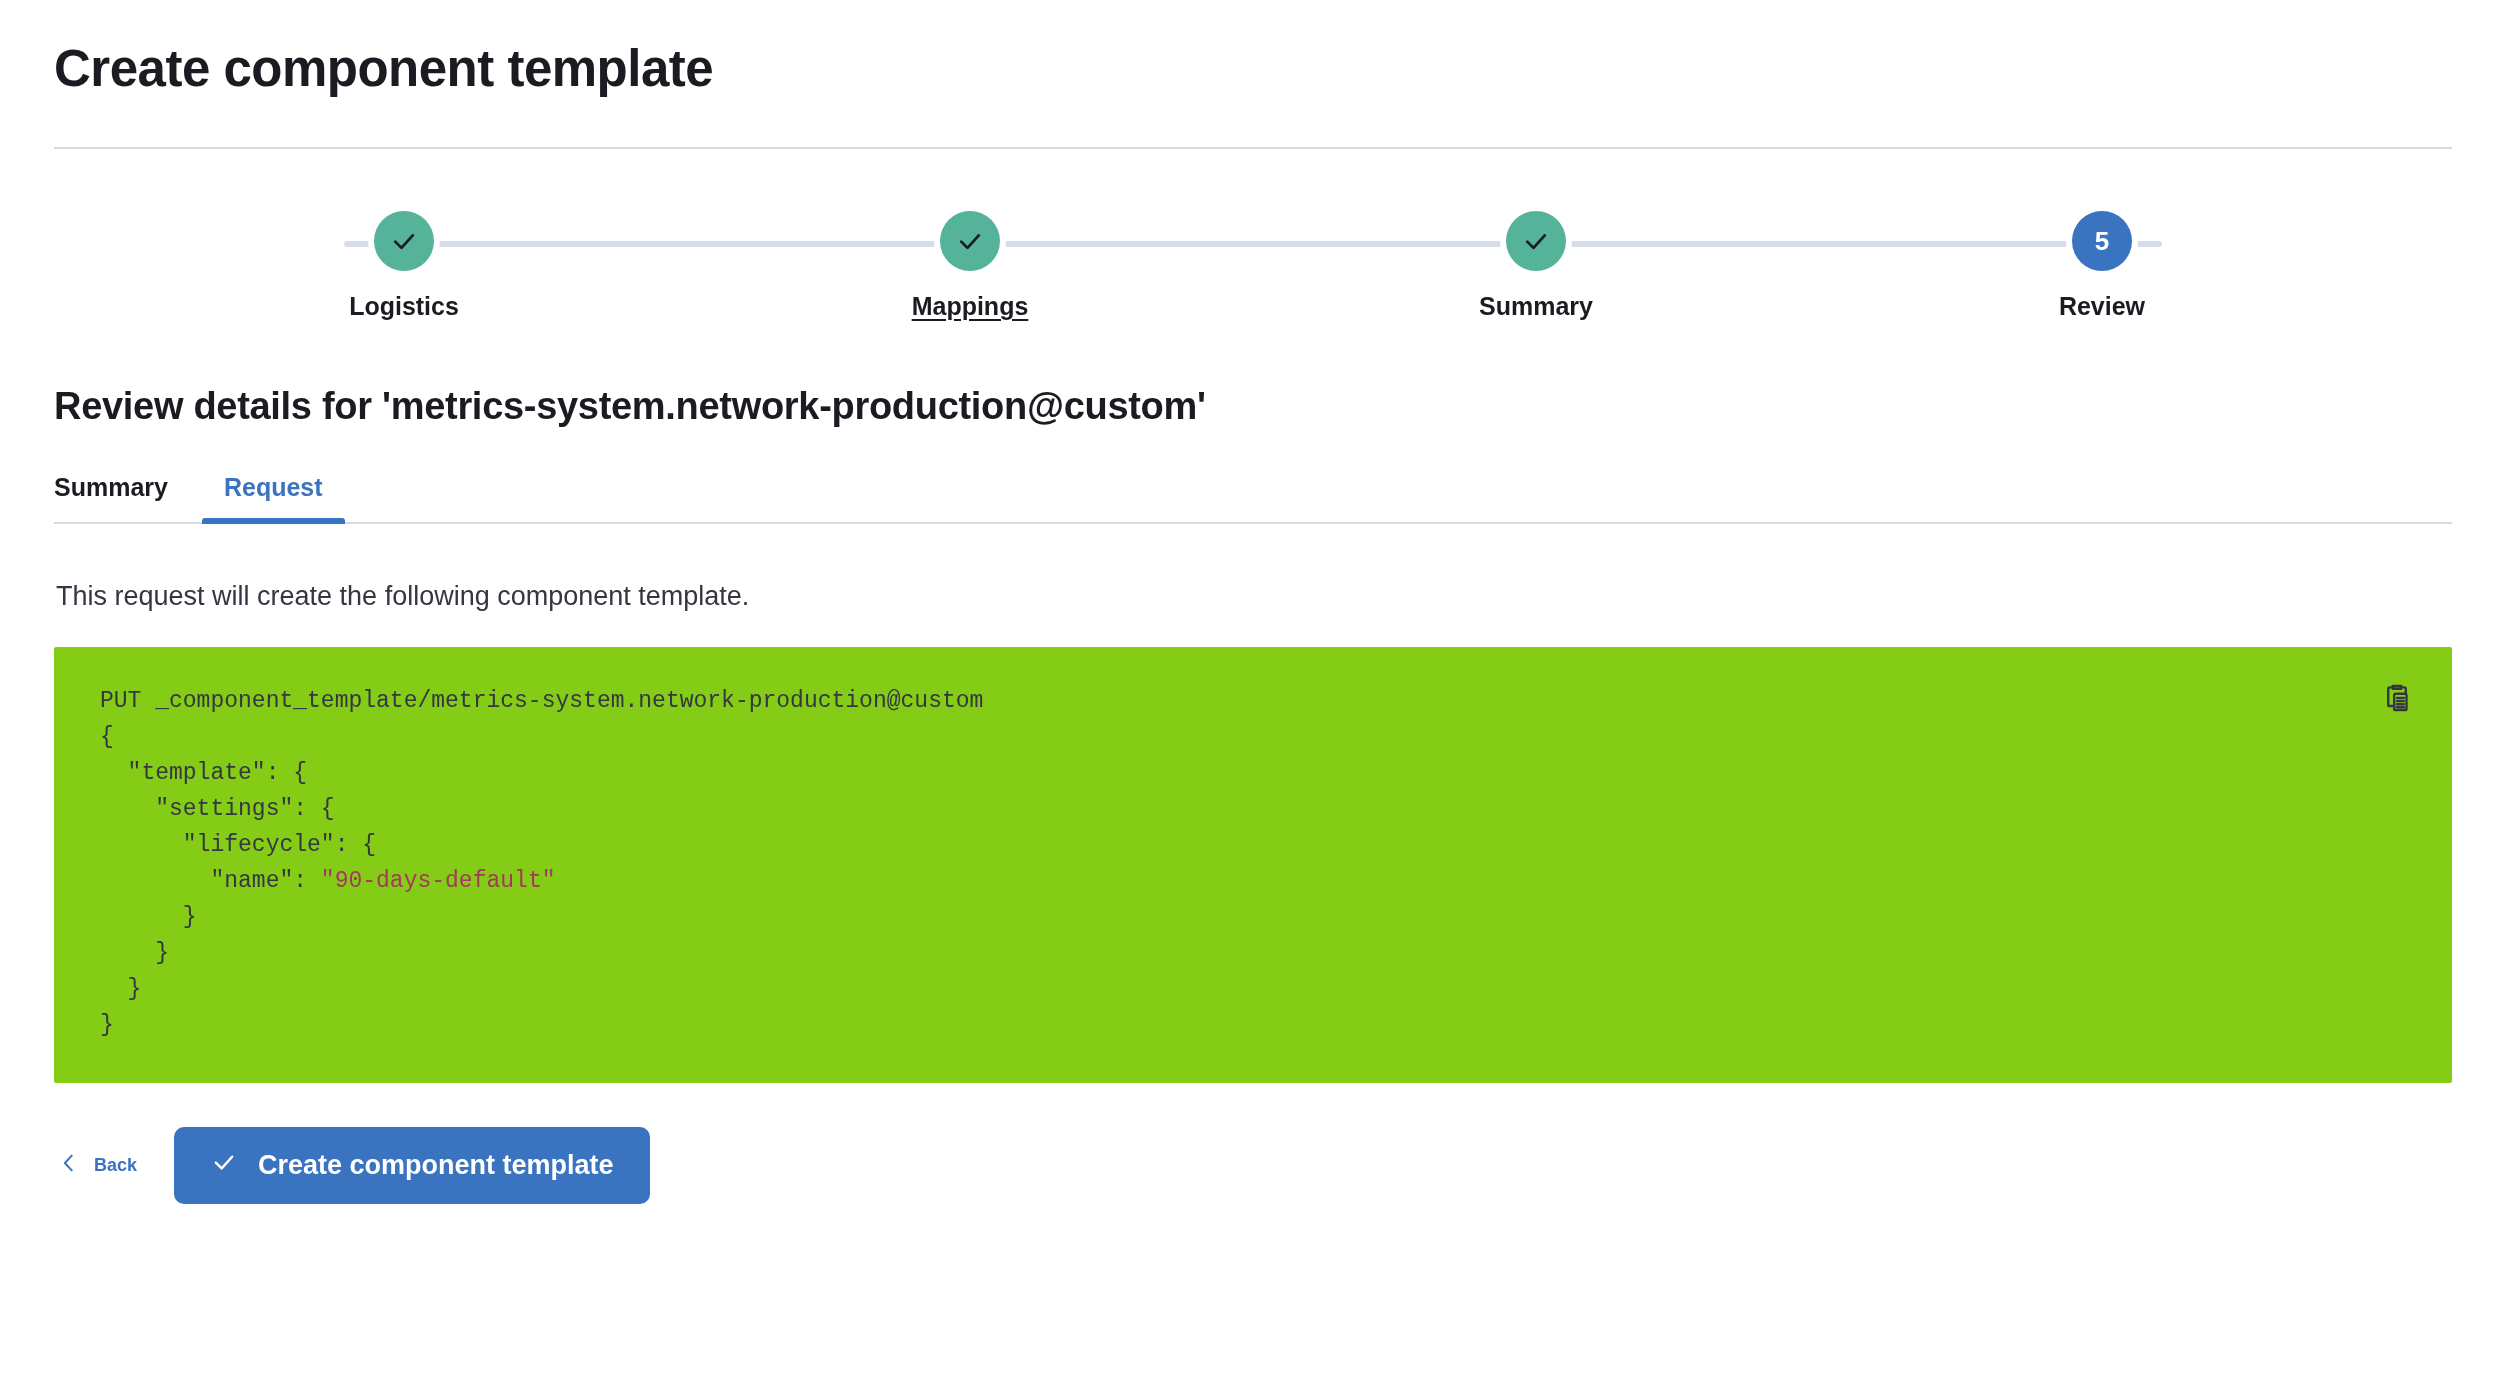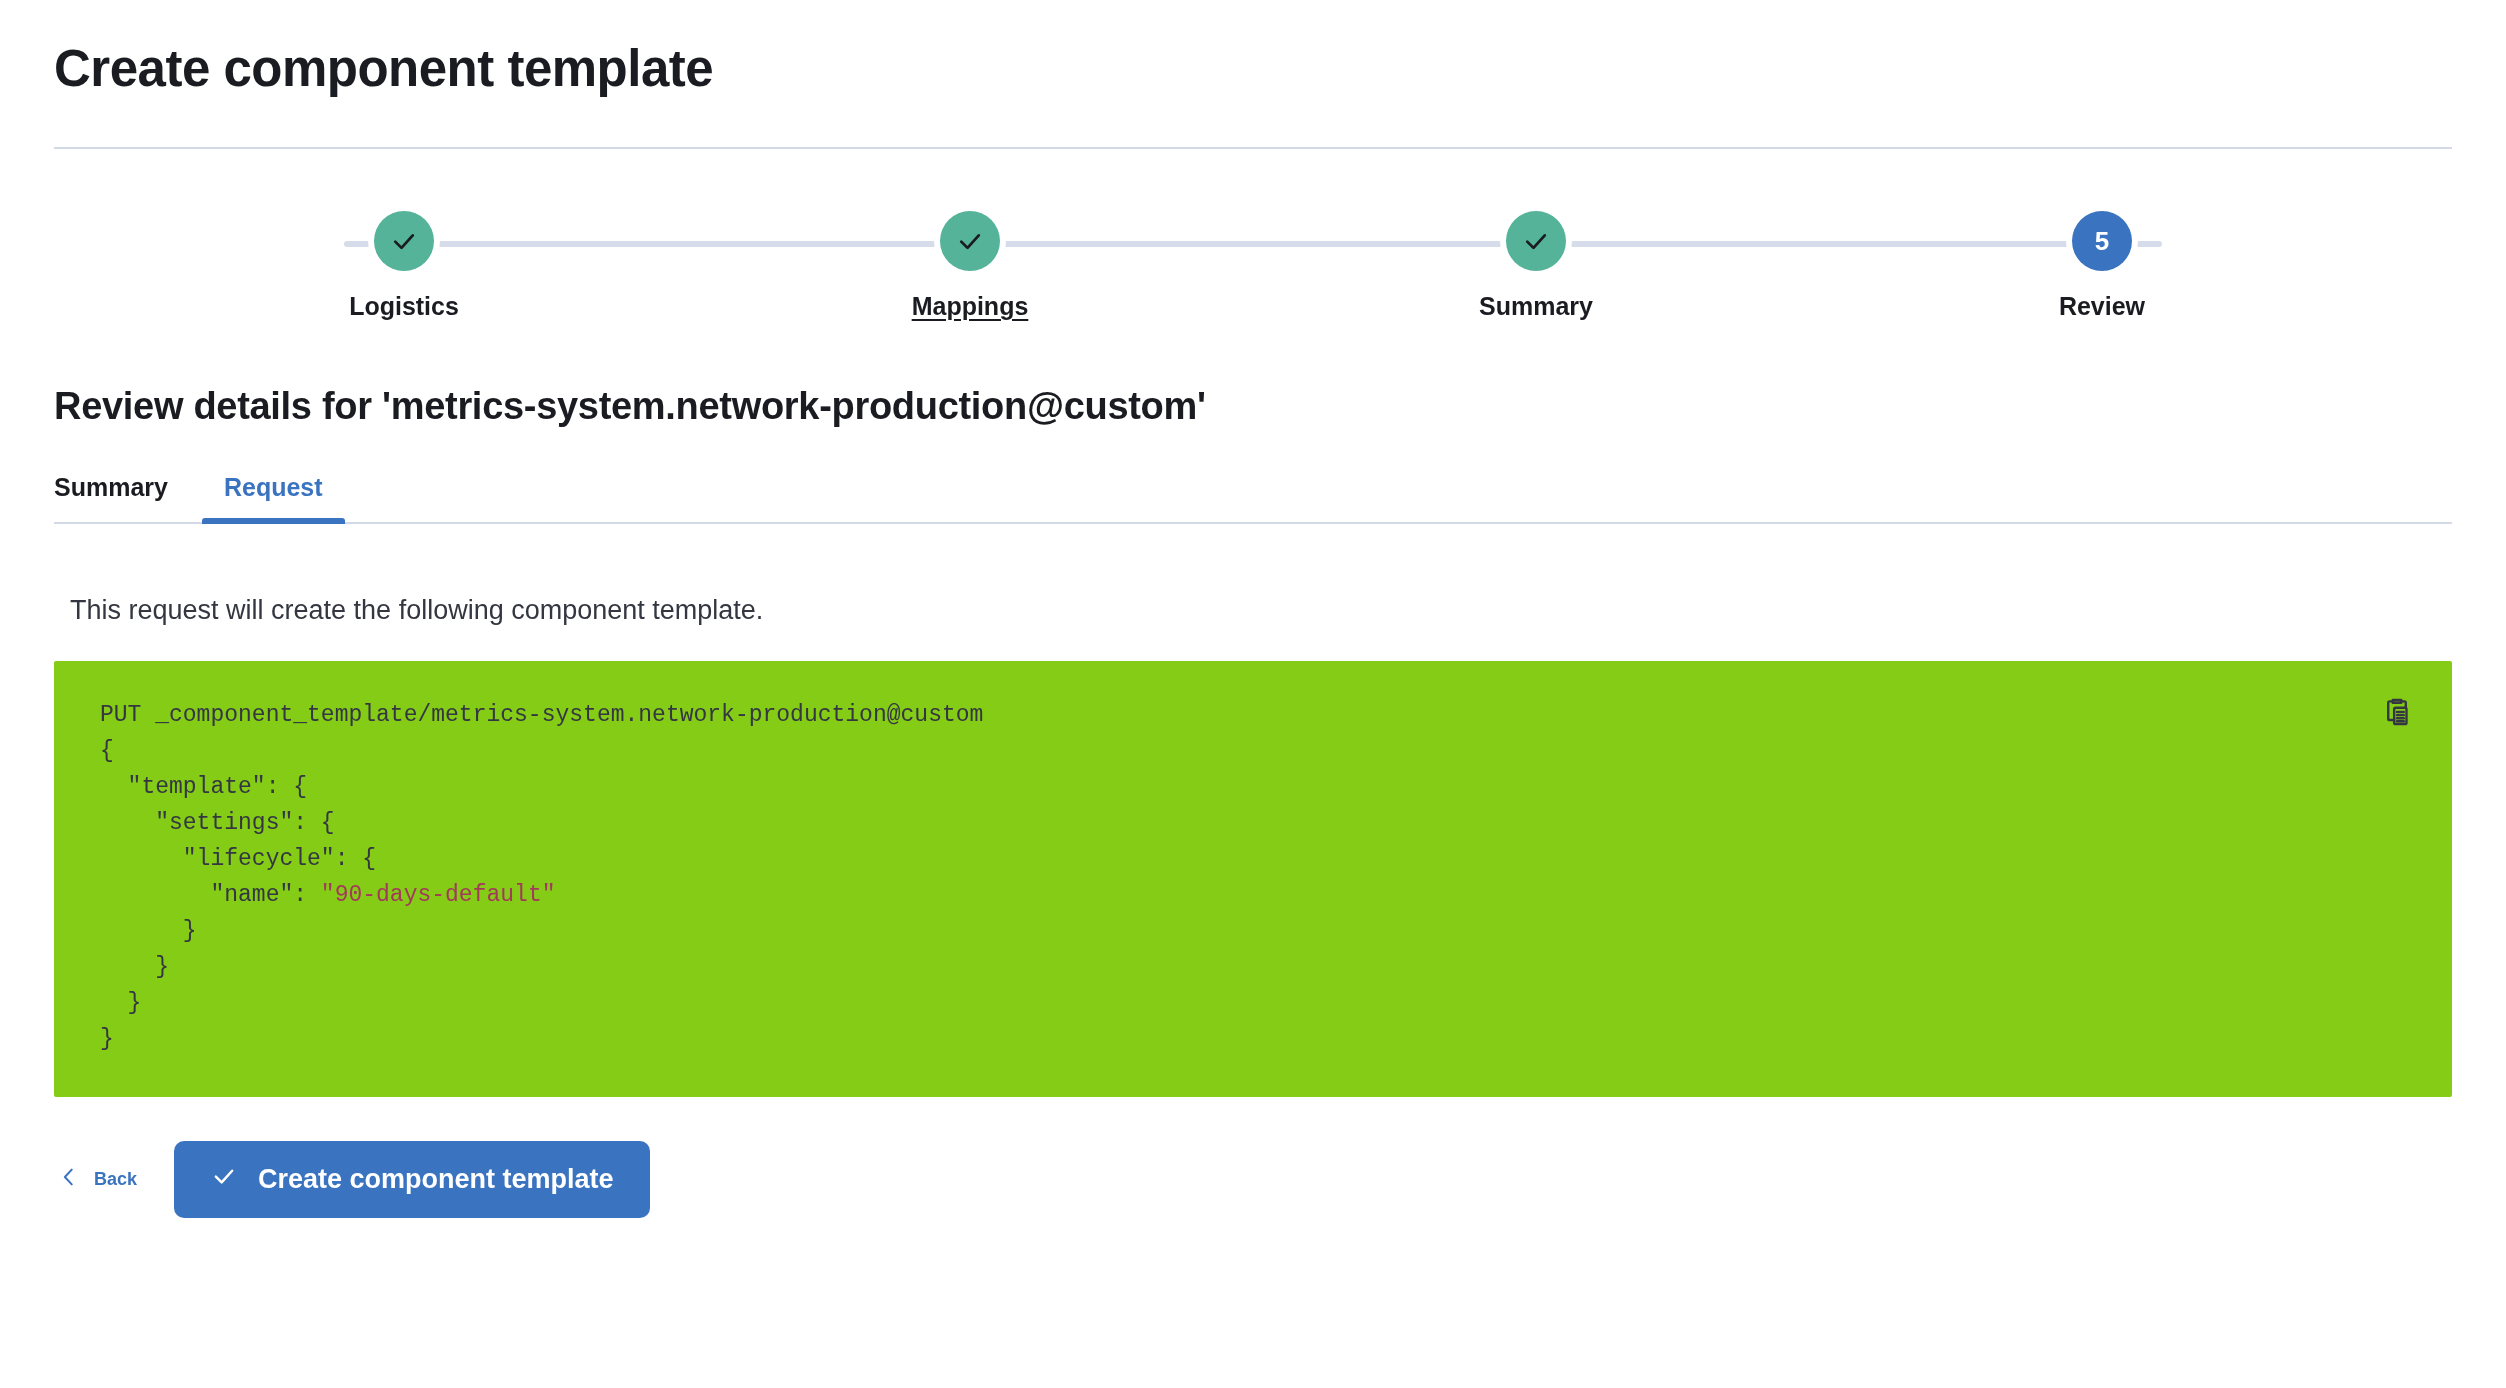--- a/index.html
+++ b/index.html
@@ -137,21 +137,21 @@
     left: 0;
     right: 0;
     bottom: -2px;
     height: 6px;
     background: #3a73bf;
     border-radius: 3px 3px 0 0;
   }
 
   
   .request-desc {
-    margin: 16px;
+    margin: 2px;
     padding-top: 52px;
     font-size: 27px;
     color: #343741;
     line-height: 1.4;
   }
 
   
   .code-panel {
     position: relative;
     margin-top: 31px;

